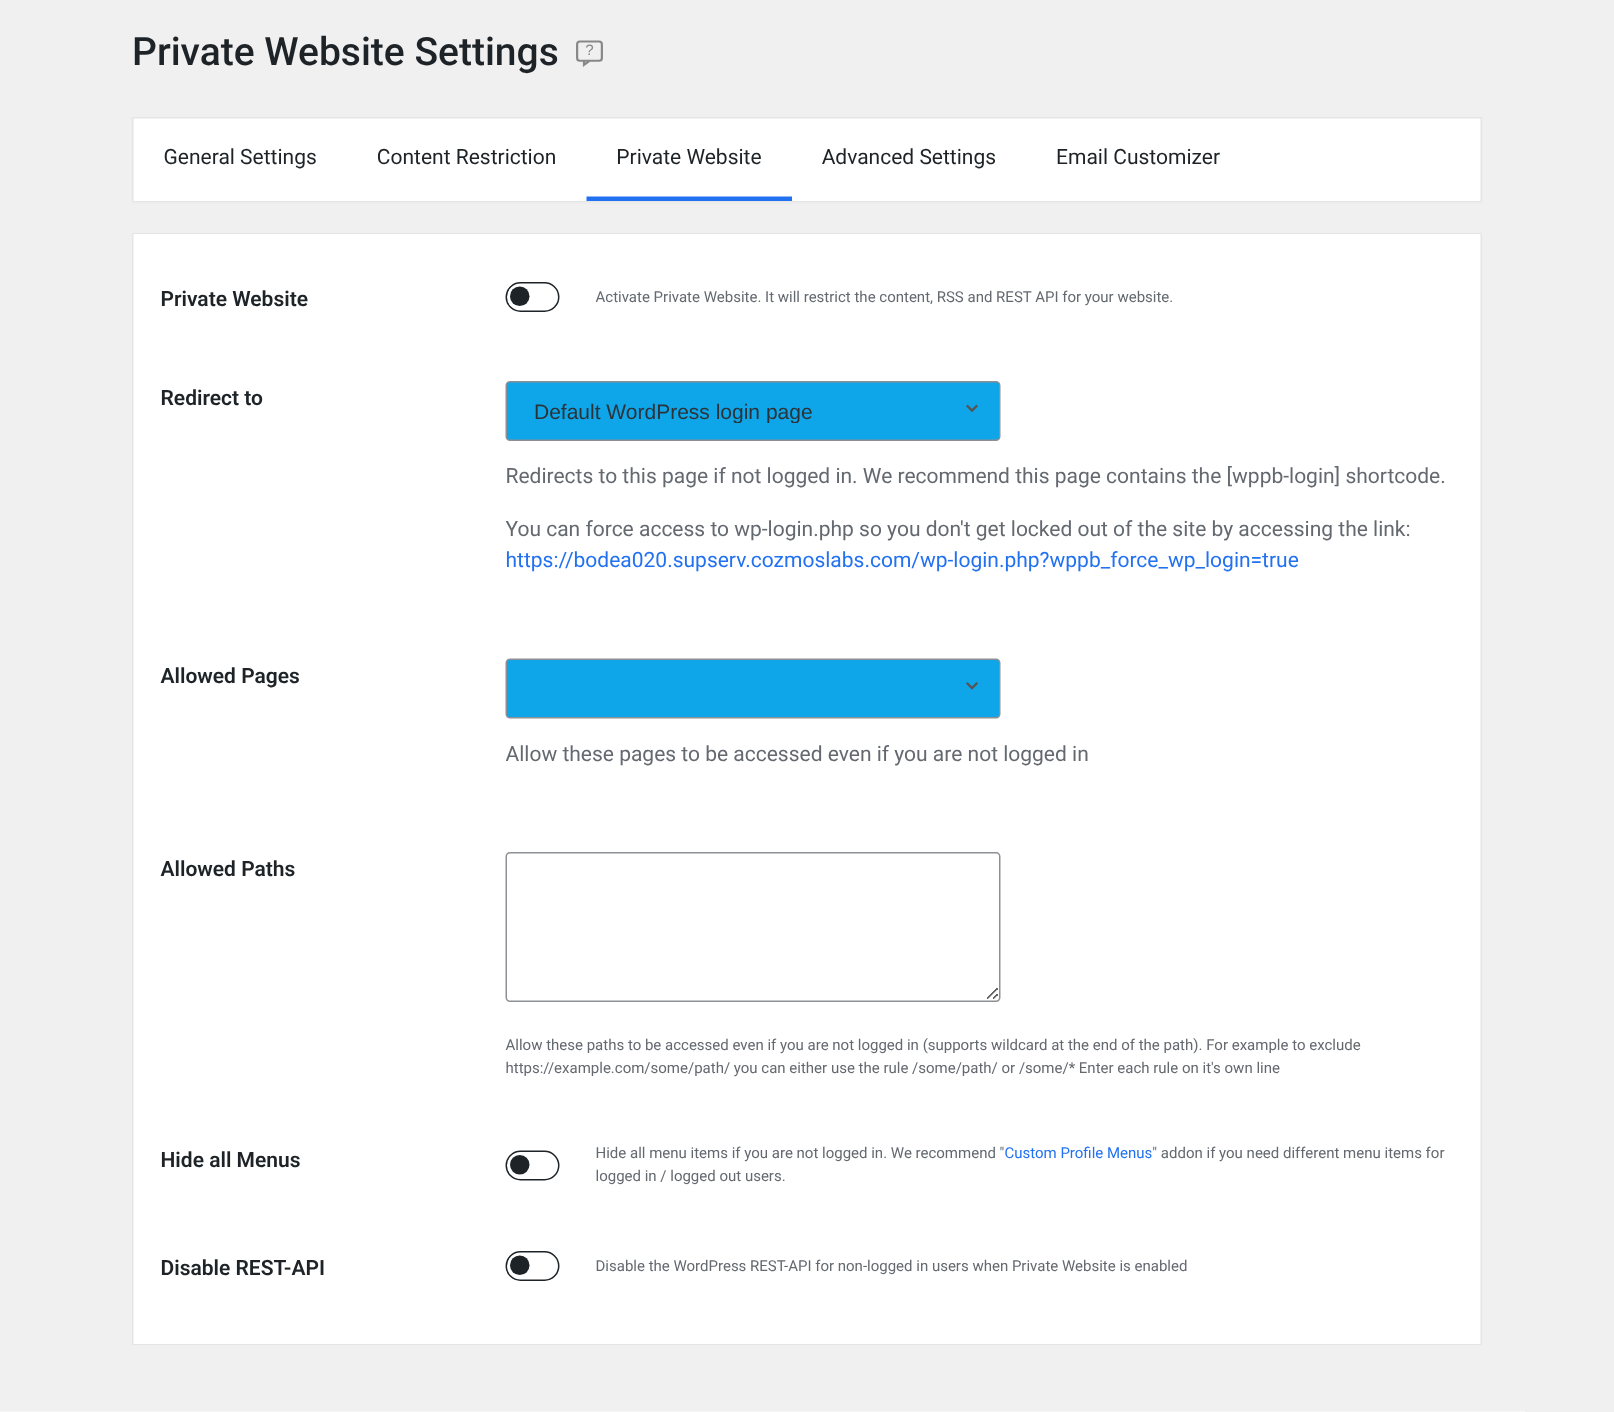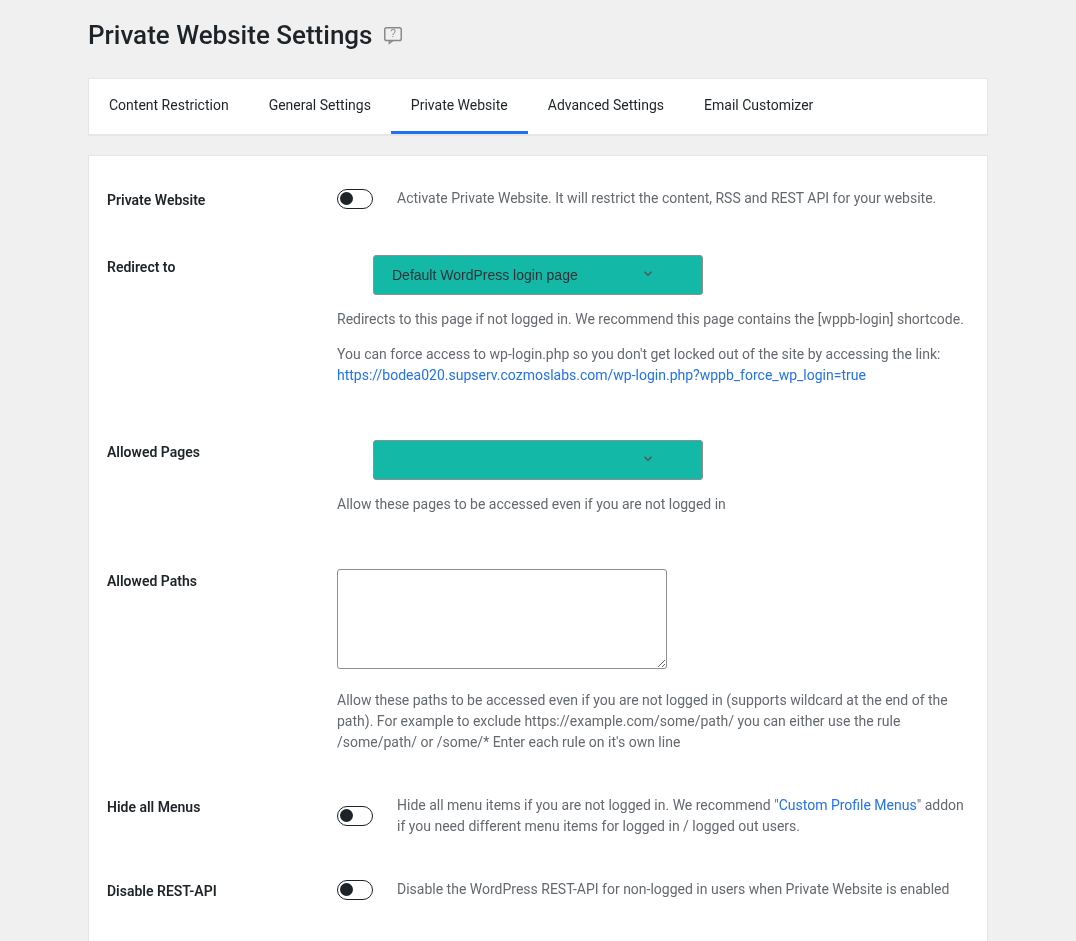--- a/index.html
+++ b/index.html
@@ -98,21 +98,21 @@
       position: absolute;
       left: 2px;
       top: 2px;
       width: 13px;
       height: 13px;
       background: #1d2327;
       border-radius: 50%;
     }
     .desc {
       color: #646970;
-      font-size: 14px;
+      font-size: 10px;
       line-height: 1.5;
     }
     .desc-block {
       color: #646970;
       font-size: 14px;
       line-height: 1.5;
       margin-top: 14px;
     }
     .link {
       color: #2271f1;
@@ -120,28 +120,27 @@
     }
     .select-wrap {
       position: relative;
       width: 330px;
     }
     .select {
       width: 100%;
       height: 40px;
       border: 1px solid #8c8f94;
       border-radius: 3px;
-      background: #14b8a6;
+      background: #0ea5e9;
       padding: 0 36px 0 18px;
       font-size: 14px;
       color: #2c3338;
       appearance: none;
       -webkit-appearance: none;
       cursor: pointer;
-      margin-left: 36px;
     }
     .select-chevron {
       position: absolute;
       right: 12px;
       top: 50%;
       transform: translateY(-50%);
       pointer-events: none;
       color: #555;
     }
     .textarea {
@@ -165,22 +164,22 @@
     <span class="help-icon">
       <svg width="22" height="22" viewBox="0 0 24 24" fill="none" stroke="currentColor" stroke-width="1.6">
         <rect x="3" y="4" width="18" height="14" rx="2"></rect>
         <path d="M8 18 L8 21 L12 18" fill="none"></path>
         <text x="12" y="14" text-anchor="middle" font-size="11" fill="currentColor" stroke="none" font-family="sans-serif">?</text>
       </svg>
     </span>
   </div>
 
   <div class="tabs">
+    <div class="tab">General Settings</div>
     <div class="tab">Content Restriction</div>
-    <div class="tab">General Settings</div>
     <div class="tab active">Private Website</div>
     <div class="tab">Advanced Settings</div>
     <div class="tab">Email Customizer</div>
   </div>
 
   <div class="settings-box">
 
     <div class="form-row">
       <div class="form-label-cell">
         <span class="form-label">Private Website</span>

